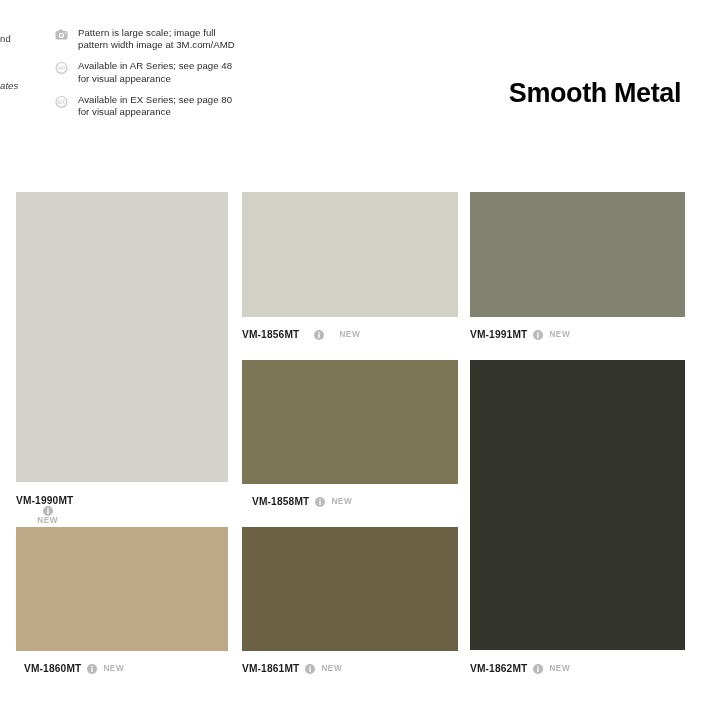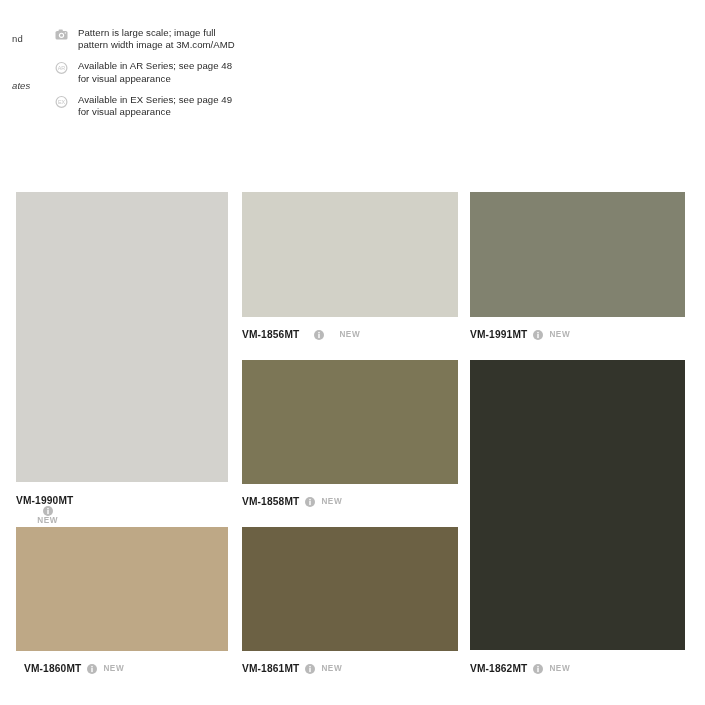--- a/index.html
+++ b/index.html
@@ -20,21 +20,20 @@
   }
 
   
   .legend-truncated {
     position: absolute;
     left: 0;
     font-size: 9.5px;
     color: #3a3a3a;
     letter-spacing: .1px;
     white-space: nowrap;
-    padding-left: 12px;
   }
   .legend-truncated.t1 { top: 33px; }
   .legend-truncated.t2 { top: 80px; font-style: italic; }
 
   .legend-list {
     position: absolute;
     left: 55px;
     top: 27px;
     width: 260px;
   }
@@ -154,27 +153,28 @@
     </div>
 
     <div class="legend-row">
       <span class="legend-icon">
         <svg width="13" height="13" viewBox="0 0 13 13">
           <circle cx="6.5" cy="6.9" r="5.4" fill="none" stroke="#c6c6c6" stroke-width="1.2"></circle>
           <text x="6.5" y="9.2" font-family="Liberation Sans, sans-serif" font-size="5.4" fill="#c6c6c6" text-anchor="middle">EX</text>
         </svg>
       </span>
       <span class="legend-text">
-        <span>Available in EX Series; see page 49</span><br>
+        <span>Available in EX Series; see page 80</span><br>
         <span>for visual appearance</span>
       </span>
     </div>
 
   </div>
 
+  <div class="page-title">Smooth Metal</div>
 
   <div id="swatch-grid">
       <div class="swatch" style="left: 16px; top: 192px; width: 212px; height: 290px;">
         <span class="swatch-chip" style="background: rgb(211, 210, 205);"></span>
       </div>
       <div class="swatch-caption" style="left: 16px; top: 495px; flex-direction: column;">
         <span class="swatch-code">VM-1990MT</span>
         <svg class="info-icon" viewBox="0 0 10 10">
           <circle cx="5" cy="5" r="5" fill="#b9b9b9"></circle>
           <rect x="4.3" y="1.9" width="1.4" height="1.4" fill="#ffffff"></rect>
@@ -202,21 +202,21 @@
         <svg class="info-icon" viewBox="0 0 10 10">
           <circle cx="5" cy="5" r="5" fill="#b9b9b9"></circle>
           <rect x="4.3" y="1.9" width="1.4" height="1.4" fill="#ffffff"></rect>
           <rect x="4.3" y="3.9" width="1.4" height="4.2" fill="#ffffff"></rect>
         </svg>
         <span class="new-badge">NEW</span>
       </div>
       <div class="swatch" style="left: 242px; top: 360px; width: 216px; height: 124px;">
         <span class="swatch-chip" style="background: rgb(124, 118, 86);"></span>
       </div>
-      <div class="swatch-caption" style="left: 242px; top: 496px; text-align: center;">
+      <div class="swatch-caption" style="left: 252px; top: 496px; text-align: center;">
         <span class="swatch-code">VM-1858MT</span>
         <svg class="info-icon" viewBox="0 0 10 10">
           <circle cx="5" cy="5" r="5" fill="#b9b9b9"></circle>
           <rect x="4.3" y="1.9" width="1.4" height="1.4" fill="#ffffff"></rect>
           <rect x="4.3" y="3.9" width="1.4" height="4.2" fill="#ffffff"></rect>
         </svg>
         <span class="new-badge">NEW</span>
       </div>
       <div class="swatch" style="left: 470px; top: 360px; width: 215px; height: 290px;">
         <span class="swatch-chip" style="background: rgb(51, 52, 43);"></span>

